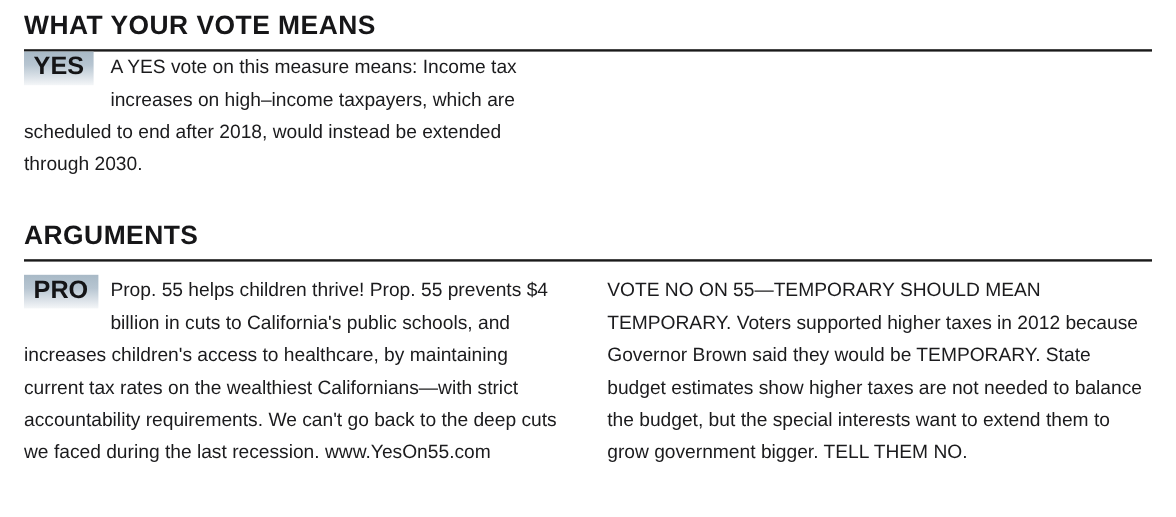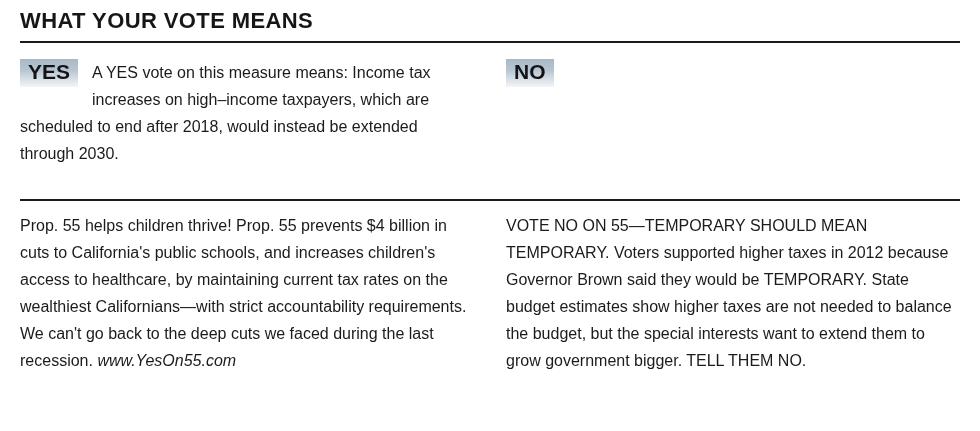--- a/index.html
+++ b/index.html
@@ -27,21 +27,20 @@
     color: #161618;
   }
   .rule {
     height: 0;
     border-top: 2px solid #1a1a1a;
     margin-top: 7px;
   }
   .columns {
     display: flex;
     gap: 34px;
-    margin-top: 16px;
   }
   .col {
     width: 452px;
     flex: 0 0 452px;
   }
   .badge-float {
     float: left;
     width: 72px;
     height: 54px;
   }
@@ -54,21 +53,20 @@
     color: #141416;
     background: linear-gradient(180deg, var(--badge-top, #a8b9c6) 0%, #b7c5d1 40%, var(--badge-bottom, #f4f6f8) 100%);
   }
   .body-text {
     margin: 0;
     font-size: 16px;
     line-height: 27px;
     color: #1b1b1d;
   }
   .url {
-    font-style: italic;
     color: #1b1b1d;
     text-decoration: none;
   }
   .section-arguments {
     margin-top: 32px;
   }
   .section-arguments .columns {
     margin-top: 11px;
   }
 </style>
@@ -81,31 +79,32 @@
     <h1 class="section-title">WHAT YOUR VOTE MEANS</h1>
     <div class="rule"></div>
     <div class="columns">
       <div class="col">
         <div class="badge-float">
           <span class="badge">YES</span>
         </div>
         <p class="body-text">A YES vote on this measure means: Income tax increases on high–income taxpayers, which are scheduled to end after 2018, would instead be extended through 2030.</p>
       </div>
       <div class="col">
-        <div class="badge-float">
-          <span class="badge">NO</span>
-        </div>
       </div>
     </div>
   </section>
 
   <section class="section-arguments">
+    <h1 class="section-title">ARGUMENTS</h1>
     <div class="rule"></div>
     <div class="columns">
       <div class="col">
+        <div class="badge-float">
+          <span class="badge">PRO</span>
+        </div>
         <p class="body-text"><span>Prop. 55 helps children thrive! Prop. 55 prevents $4 billion in cuts to California's public schools, and increases children's access to healthcare, by maintaining current tax rates on the wealthiest Californians—with strict accountability requirements. We can't go back to the deep cuts we faced during the last recession. </span><a class="url" href="#">www.YesOn55.com</a></p>
       </div>
       <div class="col">
         <p class="body-text">VOTE NO ON 55—TEMPORARY SHOULD MEAN TEMPORARY. Voters supported higher taxes in 2012 because Governor Brown said they would be TEMPORARY. State budget estimates show higher taxes are not needed to balance the budget, but the special interests want to extend them to grow government bigger. TELL THEM NO.</p>
       </div>
     </div>
   </section>
 
 </div>
 

